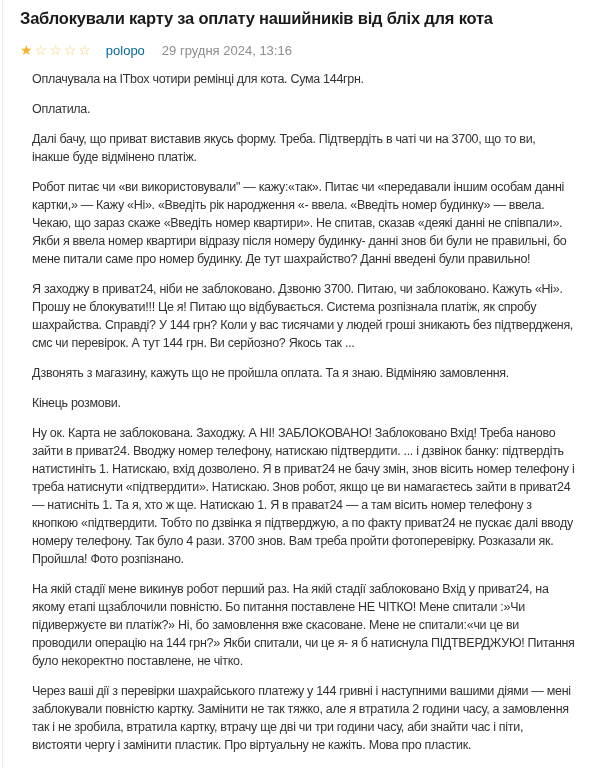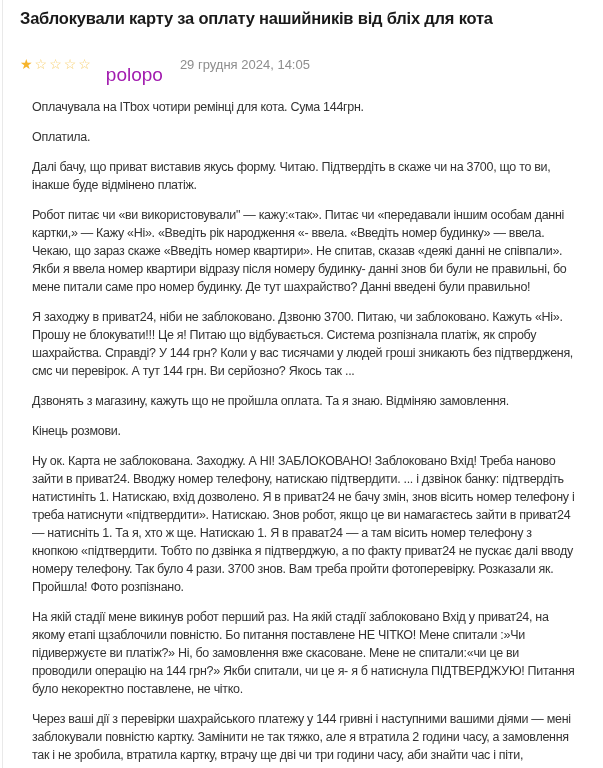--- a/index.html
+++ b/index.html
@@ -35,26 +35,25 @@
     align-items: center;
     margin: 0 0 12px 0;
   }
   .stars {
     font-size: 14px;
     line-height: 1;
     letter-spacing: 2px;
     white-space: nowrap;
   }
   .author {
-    color: #a21caf;
-    font-size: 19px;
+    color: #0369a1;
+    font-size: 13px;
     margin-left: 13px;
     text-decoration: none;
     cursor: pointer;
-    margin-top: 21px;
   }
   .date {
     color: #8d8d8d;
     font-size: 13px;
     margin-left: 17px;
   }
   .body p {
     margin: 12px;
     font-size: 12.5px;
     line-height: 18px;
@@ -64,27 +63,27 @@
 </style>
 </head>
 <body>
 
 <div class="page">
   <h1 class="title">Заблокували карту за оплату нашийників від бліх для кота</h1>
 
   <div class="meta">
     <div class="stars"><span style="color: rgb(246, 180, 44);">★</span><span style="color: rgb(247, 207, 110);">☆</span><span style="color: rgb(247, 207, 110);">☆</span><span style="color: rgb(247, 207, 110);">☆</span><span style="color: rgb(247, 207, 110);">☆</span></div>
     <a class="author">polopo</a>
-    <span class="date">29 грудня 2024, 14:05</span>
+    <span class="date">29 грудня 2024, 13:16</span>
   </div>
 
   <div class="body">
       <p>Оплачувала на ITbox чотири ремінці для кота. Сума 144грн.</p>
       <p>Оплатила.</p>
-      <p>Далі бачу, що приват виставив якусь форму. Читаю. Підтвердіть в скаже чи на 3700, що то ви, інакше буде відмінено платіж.</p>
+      <p>Далі бачу, що приват виставив якусь форму. Треба. Підтвердіть в чаті чи на 3700, що то ви, інакше буде відмінено платіж.</p>
       <p>Робот питає чи «ви використовували" — кажу:«так». Питає чи «передавали іншим особам данні картки,» — Кажу «Ні». «Введіть рік народження «- ввела. «Введіть номер будинку» — ввела. Чекаю, що зараз скаже «Введіть номер квартири». Не спитав, сказав «деякі данні не співпали». Якби я ввела номер квартири відразу після номеру будинку- данні знов би були не правильні, бо мене питали саме про номер будинку. Де тут шахрайство? Данні введені були правильно!</p>
       <p>Я заходжу в приват24, ніби не заблоковано. Дзвоню 3700. Питаю, чи заблоковано. Кажуть «Ні». Прошу не блокувати!!! Це я! Питаю що відбувається. Система розпізнала платіж, як спробу шахрайства. Справді? У 144 грн? Коли у вас тисячами у людей гроші зникають без підтвердженя, смс чи перевірок. А тут 144 грн. Ви серйозно? Якось так ...</p>
       <p>Дзвонять з магазину, кажуть що не пройшла оплата. Та я знаю. Відміняю замовлення.</p>
       <p>Кінець розмови.</p>
       <p>Ну ок. Карта не заблокована. Заходжу. А НІ! ЗАБЛОКОВАНО! Заблоковано Вхід! Треба наново зайти в приват24. Вводжу номер телефону, натискаю підтвердити. ... і дзвінок банку: підтвердіть натистиніть 1. Натискаю, вхід дозволено. Я в приват24 не бачу змін, знов вісить номер телефону і треба натиснути «підтвердити». Натискаю. Знов робот, якщо це ви намагаєтесь зайти в приват24 — натисніть 1. Та я, хто ж ще. Натискаю 1. Я в прават24 — а там вісить номер телефону з кнопкою «підтвердити. Тобто по дзвінка я підтверджую, а по факту приват24 не пускає далі вводу номеру телефону. Так було 4 рази. 3700 знов. Вам треба пройти фотоперевірку. Розказали як. Пройшла! Фото розпізнано.</p>
       <p>На якій стадії мене викинув робот перший раз. На якій стадії заблоковано Вхід у приват24, на якому етапі щзаблочили повністю. Бо питання поставлене НЕ ЧІТКО! Мене спитали :»Чи підивержуєте ви платіж?» Ні, бо замовлення вже скасоване. Мене не спитали:«чи це ви проводили операцію на 144 грн?» Якби спитали, чи це я- я б натиснула ПІДТВЕРДЖУЮ! Питання було некоректно поставлене, не чітко.</p>
       <p>Через ваші дії з перевірки шахрайського платежу у 144 гривні і наступними вашими діями — мені заблокували повністю картку. Замінити не так тяжко, але я втратила 2 години часу, а замовлення так і не зробила, втратила картку, втрачу ще дві чи три години часу, аби знайти час і піти, вистояти чергу і замінити пластик. Про віртуальну не кажіть. Мова про пластик.</p>
       <p>Передадуть програмістам, аби замінили «чи пілтвержуєте платіж» на «чи це ви робили операцію на суму. .»</p>
     </div>
 </div>

